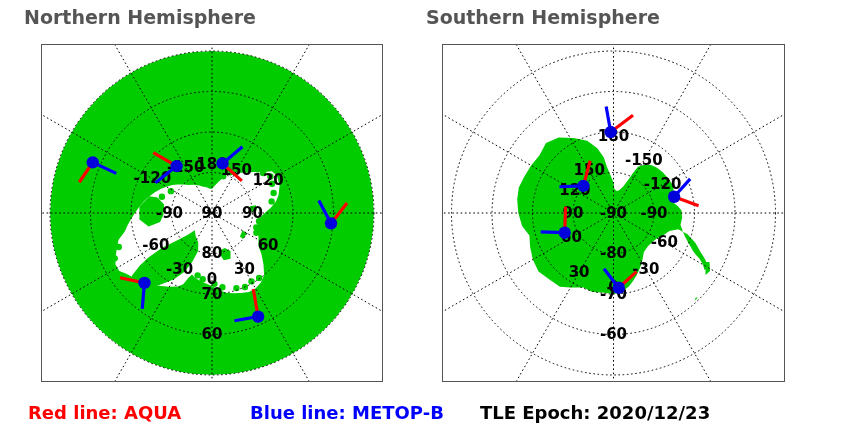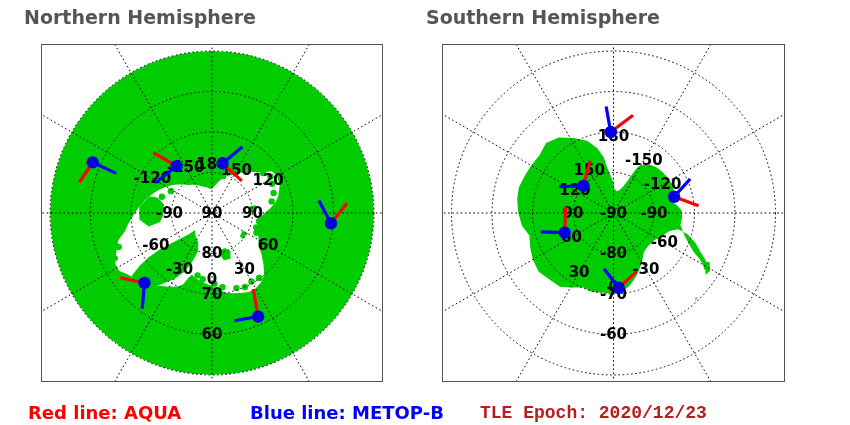--- a/index.html
+++ b/index.html
@@ -28,21 +28,21 @@
   .panel.right .frame{left:40px;width:343px;}
 
   .frame svg{position:absolute;left:0;top:0;display:block;}
 
   .footer{
     position:absolute;bottom:2px;font-size:18px;font-weight:bold;
     font-family:"DejaVu Sans", sans-serif;white-space:nowrap;
   }
   .foot-red{left:28px;color:#ff0000;}
   .foot-blue{left:250px;color:#0000ff;text-align:right;}
-  .foot-black{left:480px;color:#b91c1c;font-family:Liberation Mono, monospace;}
+  .foot-black{left:480px;color:#000000;}
 
   .lbl{font-size:15px;font-weight:bold;fill:#000000;
        font-family:"DejaVu Sans", sans-serif;}
 </style>
 </head>
 <body>
 
 <div class="panel left">
   <div class="plot-title">Northern Hemisphere</div>
   <div class="frame" id="frame-north">

